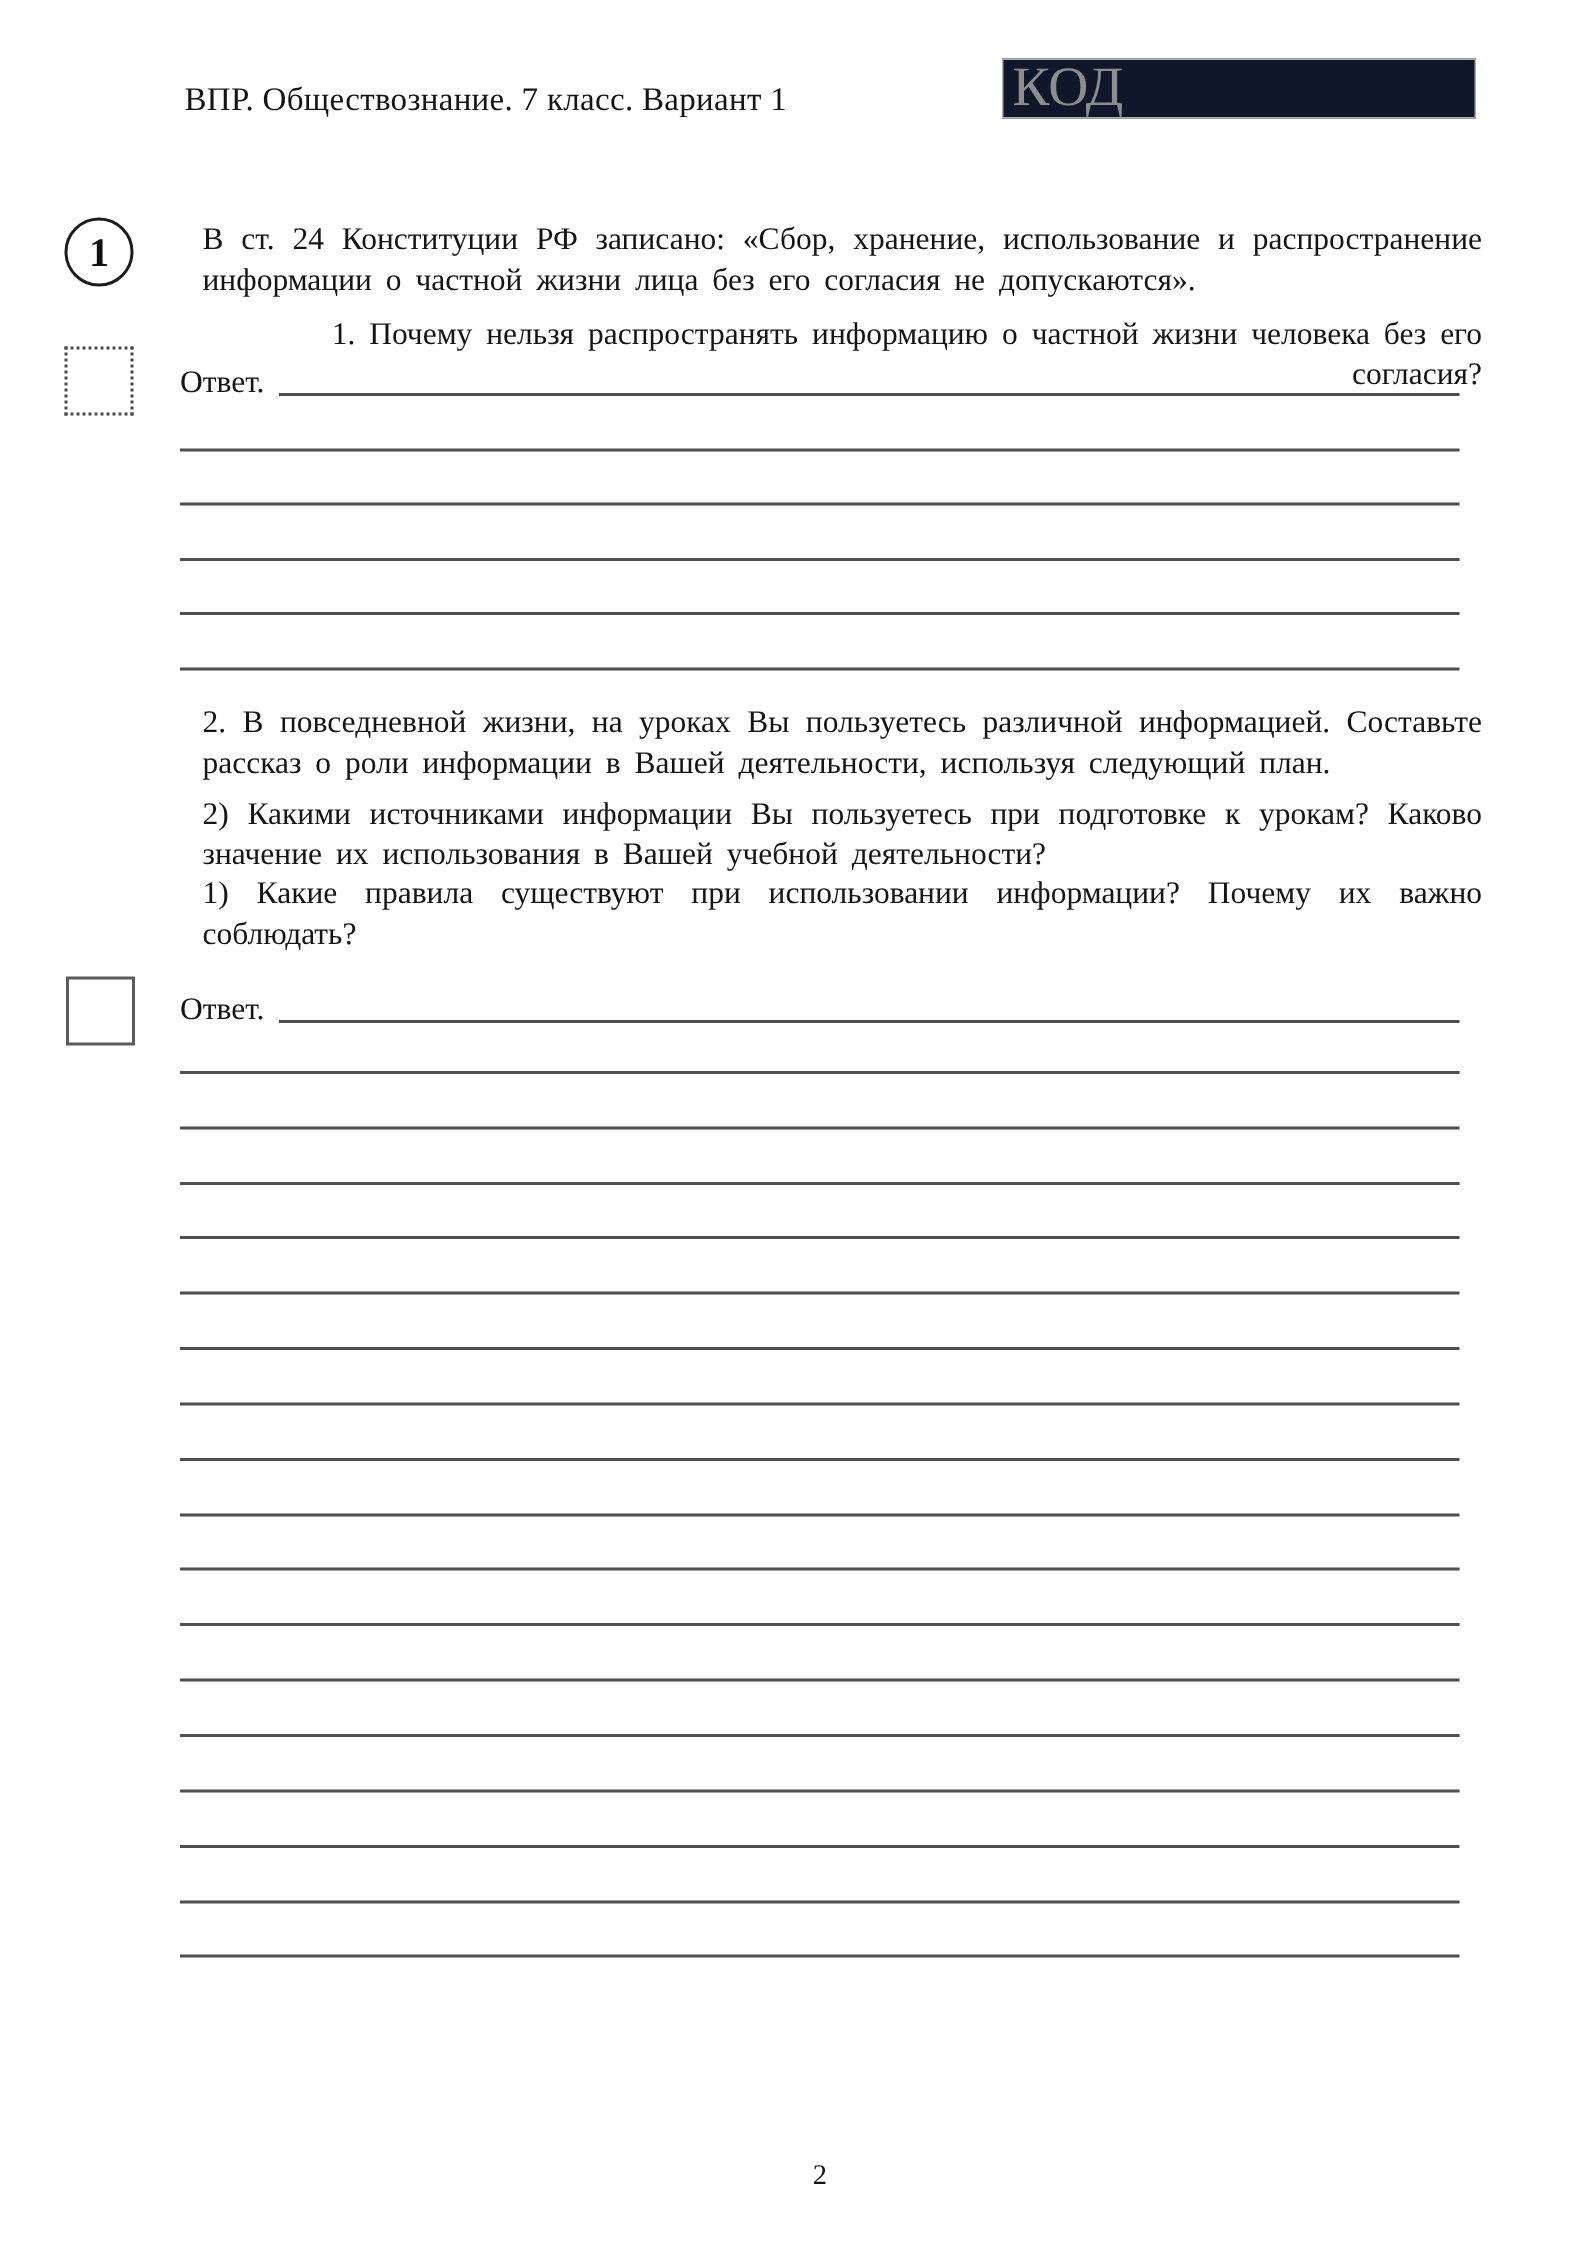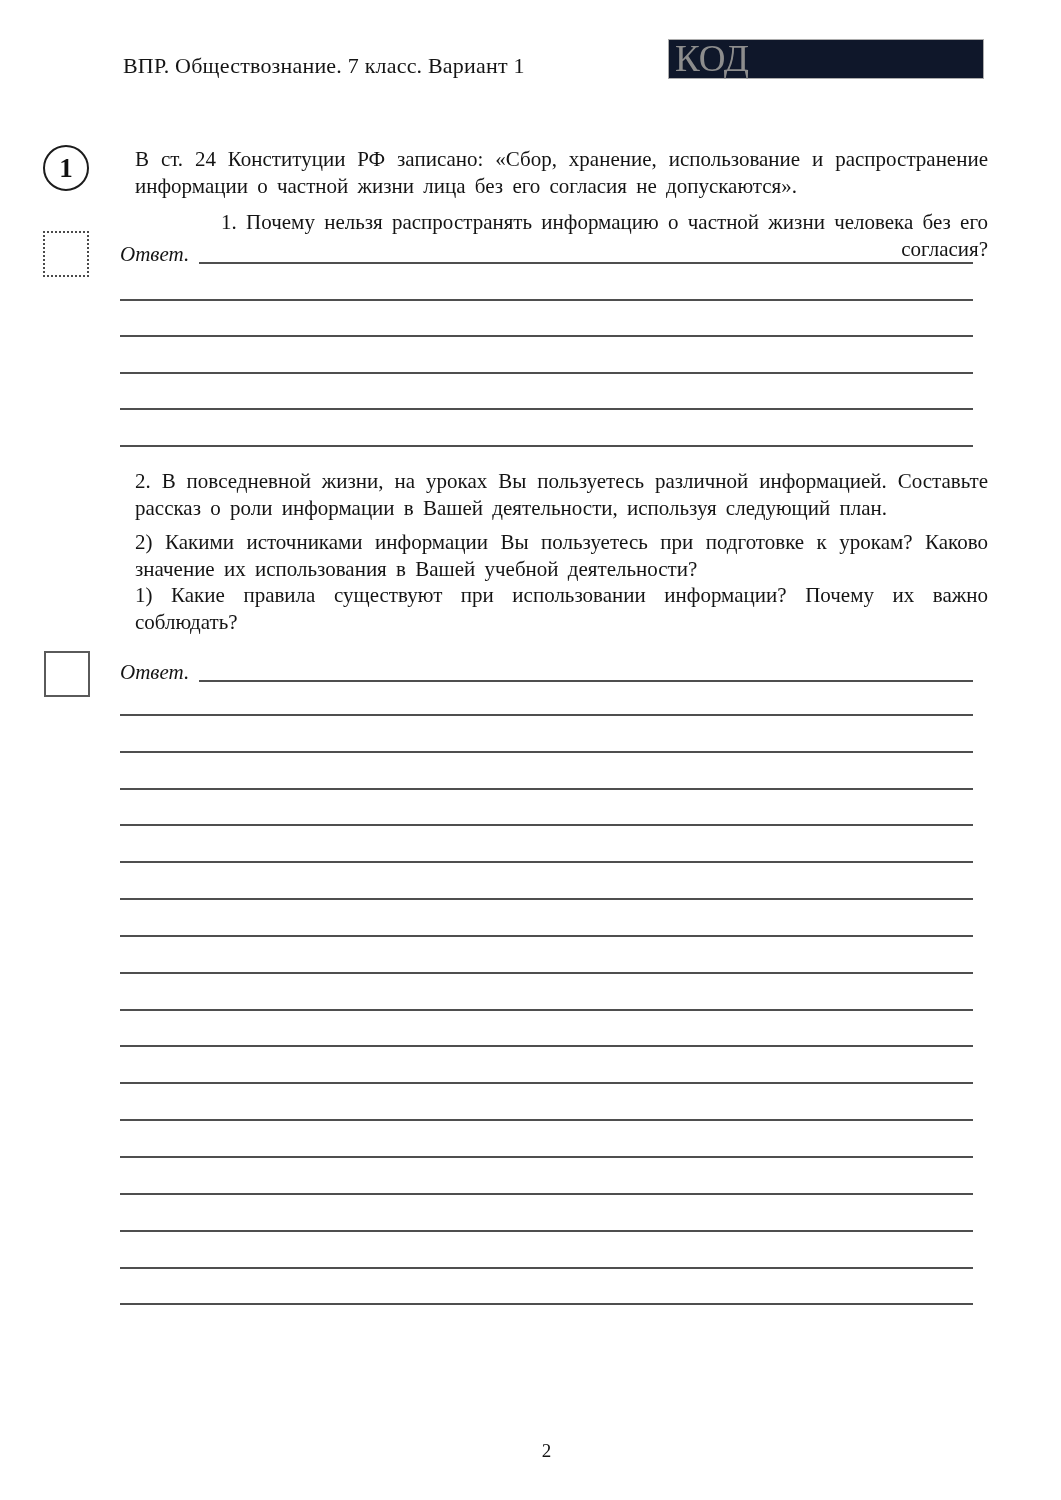--- a/index.html
+++ b/index.html
@@ -52,21 +52,21 @@
     border:2px solid #5a5a5a; background:#fff;
   }
 
   
   .answer-row {
     position:absolute; left:120px; width:853px; height:21px;
     display:flex; align-items:stretch;
   }
   #q1-answer-row { top:243px; }
   #q2-answer-row { top:661px; }
-  .answer-label { font-size:21px; line-height:22px; white-space:nowrap;font-style:italic; }
+  .answer-label { font-size:21px; line-height:22px; white-space:nowrap; }
   .answer-fill  { flex:1; margin-left:10px; border-bottom:2px solid #4f4f4f; }
 
   
   .lines { position:absolute; left:120px; width:853px; }
   #q1-lines { top:264px; }
   #q2-lines { top:679px; }
   .answer-line { box-sizing:border-box; border-bottom:2px solid #4f4f4f; }
   #q1-lines .answer-line { height:36.6px; }
   #q2-lines .answer-line { height:36.85px; }
 

